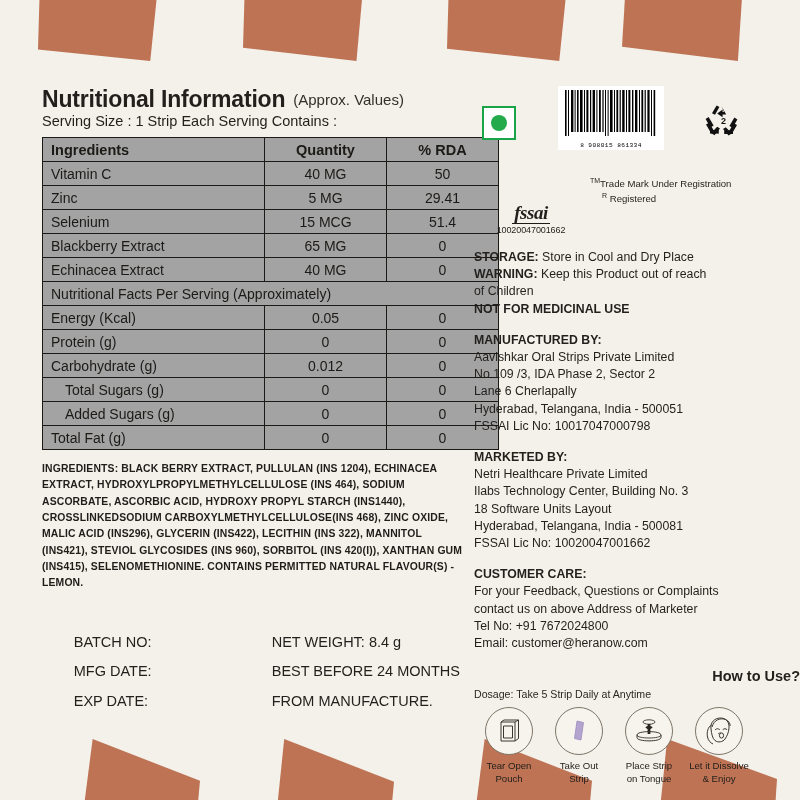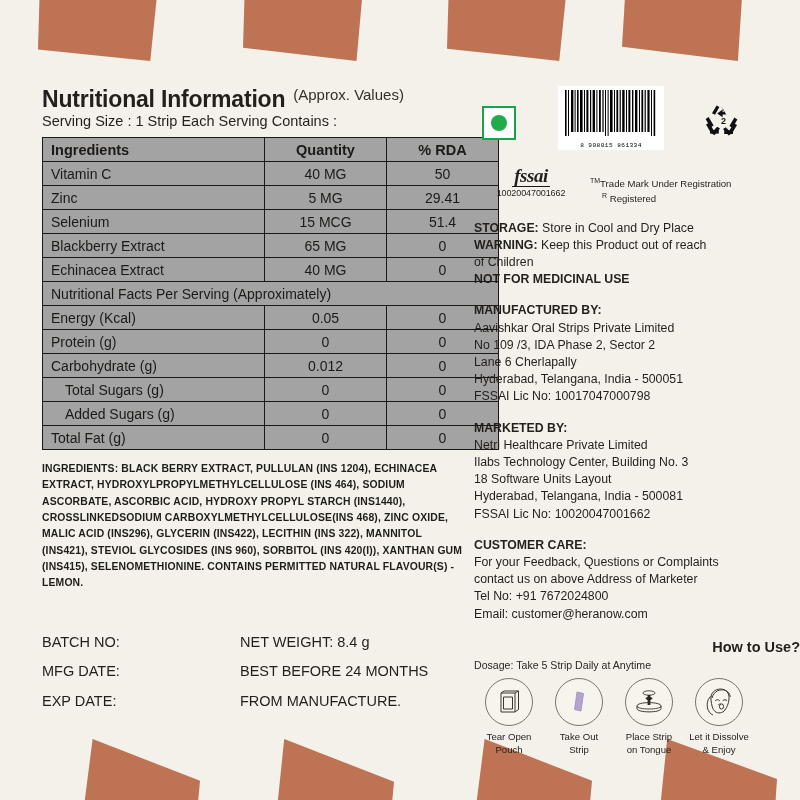--- a/index.html
+++ b/index.html
@@ -61,21 +61,21 @@
   }
   .col-right {
     width: 340px;
     padding-left: 6px;
     box-sizing: border-box;
   }
 
   
   .title-row {
     display: flex;
-    align-items: flex-start;
+    align-items: center;
     gap: 8px;
   }
   .title-main {
     font-size: 23px;
     font-weight: 700;
     letter-spacing: -0.2px;
   }
   .title-approx {
     font-size: 15px;
     font-weight: 400;
@@ -128,20 +128,21 @@
     color: #1f1d1a;
   }
   .ingredients b { font-weight: 800; }
 
   
   .batch {
     margin-top: 36px;
     display: flex;
     font-size: 14.5px;
     line-height: 2.05;
+    justify-content: flex-end;
   }
   .batch-labels { width: 198px; }
   .batch-values { }
 
   
   .marks-row {
     display: flex;
     align-items: flex-start;
     height: 78px;
     padding-left: 16px;
@@ -180,21 +181,21 @@
     margin-top: 18px;
   }
 
   
   .fssai-row {
     display: flex;
     align-items: flex-start;
     padding-left: 6px;
     margin-top: 2px;
   }
-  .fssai-block { width: 118px; text-align: center; }
+  .fssai-block { width: 118px; text-align: center; margin-top: 37px; }
   .fssai-logo {
     font-family: "Liberation Serif", serif;
     font-style: italic;
     font-weight: 700;
     font-size: 19px;
     letter-spacing: -0.5px;
     border-bottom: 1.6px solid #1c1a17;
     display: inline-block;
     padding: 0 2px;
     line-height: 1.05;

